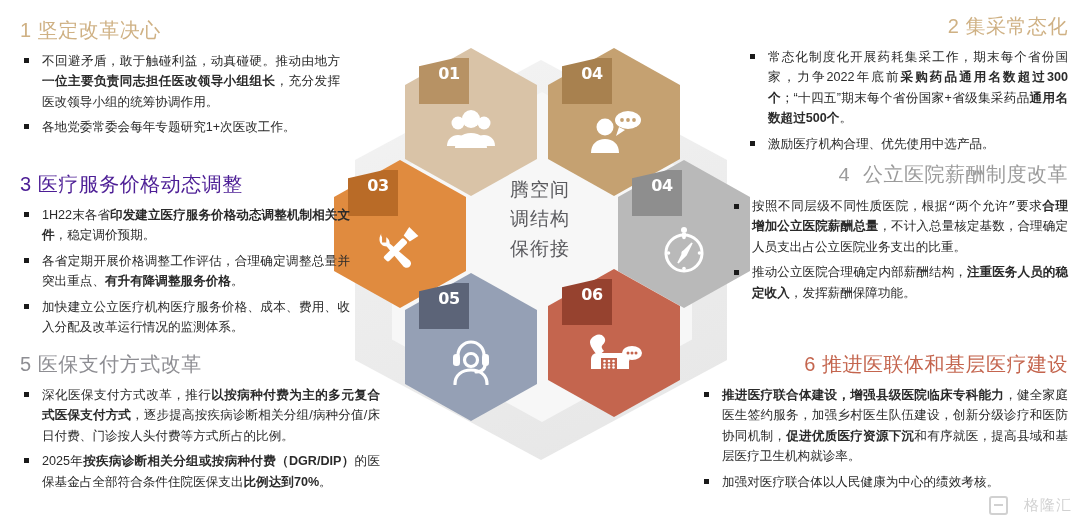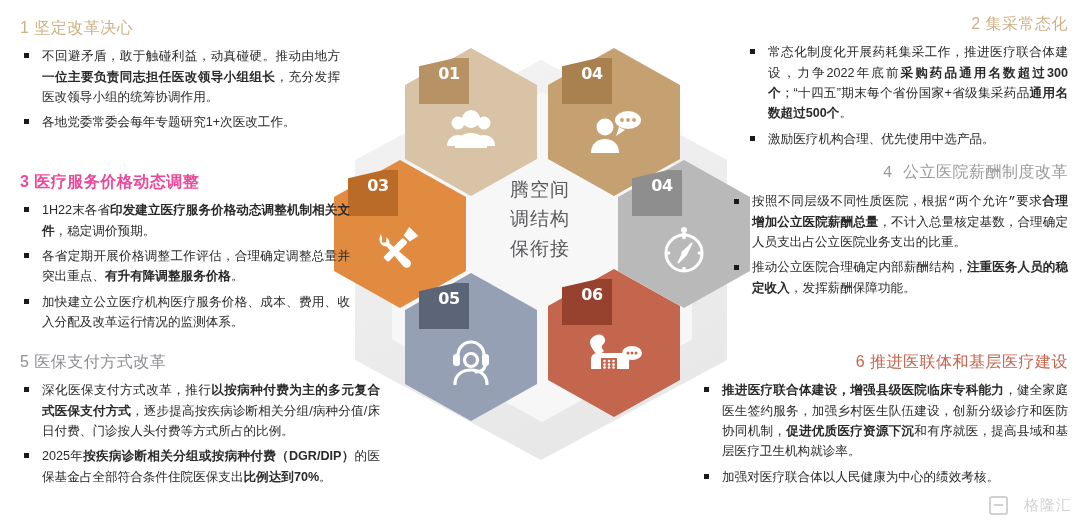--- a/index.html
+++ b/index.html
@@ -80,21 +80,21 @@
     color: #5a5a5e;
     font-size: 19px;
     line-height: 1.55;
     letter-spacing: 1px;
   }
 
   
   .block { position: absolute; }
   .block h2 {
     font-weight: normal;
-    font-size: 16px;
+    font-size: 20px;
     line-height: 1.2;
     margin-bottom: 9px;
     letter-spacing: 0.5px;
   }
   .block.right h2 { text-align: right; }
   ul.bullets { list-style: none; }
   ul.bullets li {
     position: relative;
     padding-left: 22px;
     font-size: 12.6px;
@@ -276,27 +276,27 @@
     <h2 style="color: rgb(207, 177, 132);">1 坚定改革决心</h2>
     <ul class="bullets">
         <li><span>不回避矛盾，敢于触碰利益，动真碰硬。推动由地方</span><b>一位主要负责同志担任医改领导小组组长</b><span>，充分发挥医改领导小组的统筹协调作用。</span></li>
         <li><span>各地党委常委会每年专题研究1+次医改工作。</span></li>
       </ul>
   </div>
 
   <div class="block right" id="b2">
     <h2 style="color: rgb(207, 177, 132);">2 集采常态化</h2>
     <ul class="bullets">
-        <li><span>常态化制度化开展药耗集采工作，推进医疗联合体建设，力争2022年底前</span><b>采购药品通用名数超过300个</b><span>；“十四五”期末每个省份国家+省级集采药品</span><b>通用名数超过500个</b><span>。</span></li>
+        <li><span>常态化制度化开展药耗集采工作，期末每个省份国家，力争2022年底前</span><b>采购药品通用名数超过300个</b><span>；“十四五”期末每个省份国家+省级集采药品</span><b>通用名数超过500个</b><span>。</span></li>
         <li><span>激励医疗机构合理、优先使用中选产品。</span></li>
       </ul>
   </div>
 
   <div class="block" id="b3">
-    <h2 style="color: #ec4899; font-weight: bold;">3 医疗服务价格动态调整</h2>
+    <h2 style="color: #4c1d95;">3 医疗服务价格动态调整</h2>
     <ul class="bullets">
         <li><span>1H22末各省</span><b>印发建立医疗服务价格动态调整机制相关文件</b><span>，稳定调价预期。</span></li>
         <li><span>各省定期开展价格调整工作评估，合理确定调整总量并突出重点、</span><b>有升有降调整服务价格</b><span>。</span></li>
         <li><span>加快建立公立医疗机构医疗服务价格、成本、费用、收入分配及改革运行情况的监测体系。</span></li>
       </ul>
   </div>
 
   <div class="block right" id="b4">
     <h2 style="color: rgb(155, 155, 155);">4 公立医院薪酬制度改革</h2>
     <ul class="bullets">

